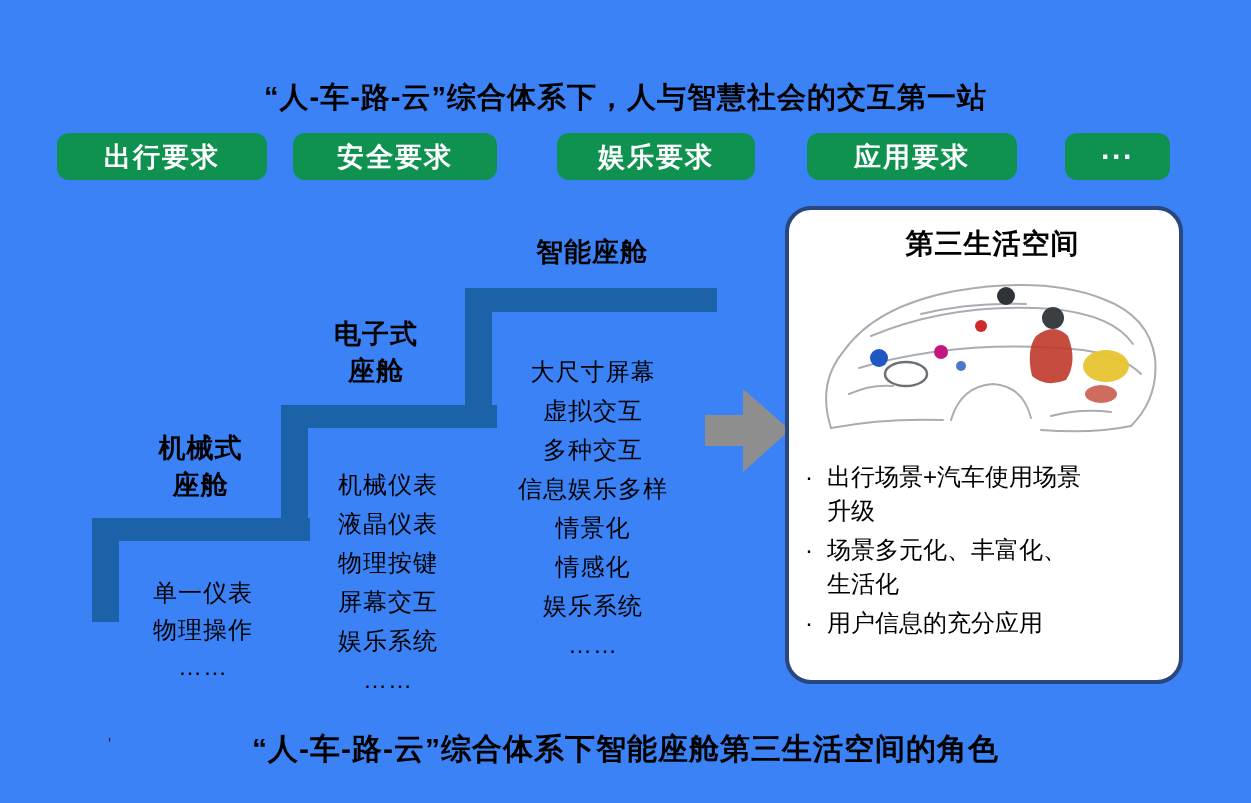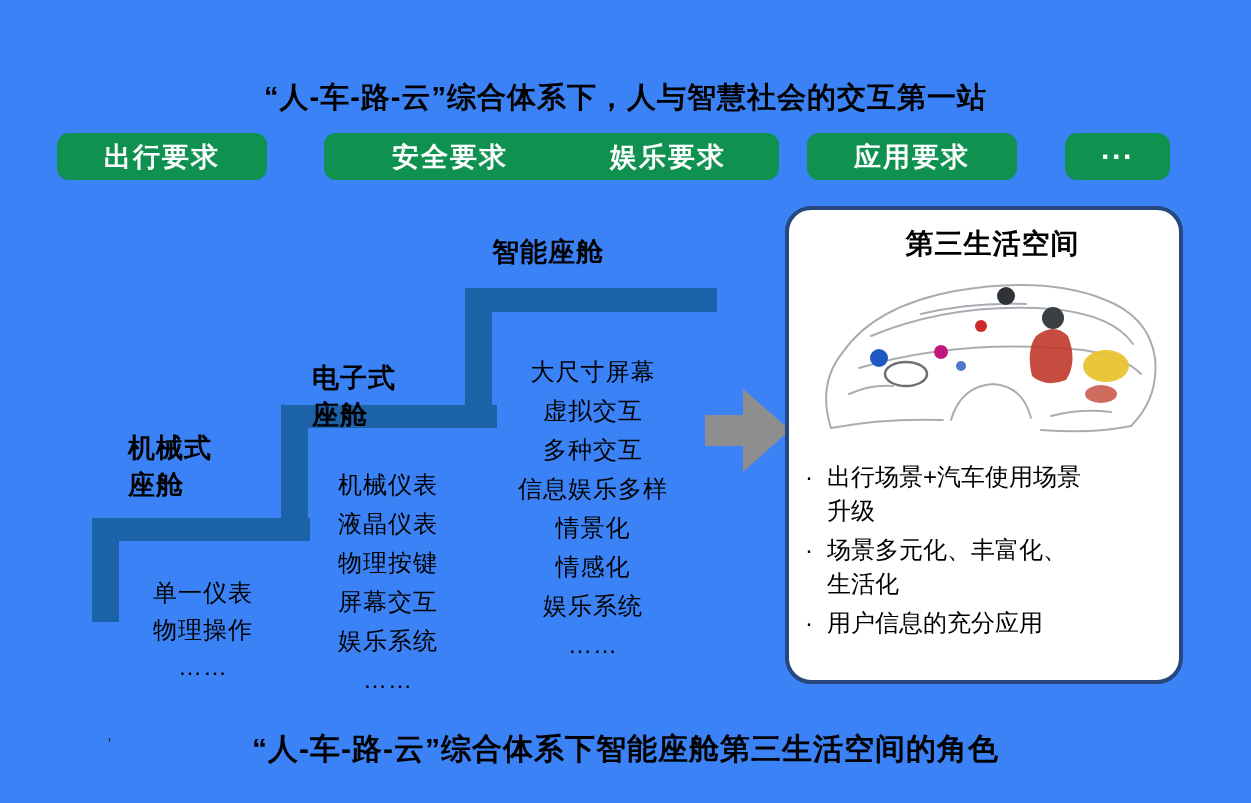--- a/index.html
+++ b/index.html
@@ -13,39 +13,39 @@
     position:absolute; top:78px; left:0; width:1251px; text-align:center;
     font-size:29px; font-weight:bold; letter-spacing:1px;
   }
 
   .req-btn {
     position:absolute; top:133px; height:47px; background:var(--green);
     color:#fff; font-size:27px; font-weight:bold; border-radius:12px;
     display:flex; align-items:center; justify-content:center; letter-spacing:2px;
   }
   .req-1{left:57px;width:210px}
-  .req-2{left:324px;width:252px}
-  .req-3{left:557px;width:222px}
+  .req-2{left:293px;width:204px}
+  .req-3{left:557px;width:198px}
   .req-4{left:807px;width:210px}
   .req-5{left:1065px;width:105px;font-size:30px;letter-spacing:1px}
 
   .bar { position:absolute; background:var(--blue); }
   .s1h{left:92px;  top:518px; width:218px; height:23px;}
   .s1v{left:92px;  top:518px; width:27px;  height:104px;}
   .s2h{left:281px; top:405px; width:216px; height:23px;}
   .s2v{left:281px; top:405px; width:27px;  height:118px;}
   .s3h{left:465px; top:288px; width:252px; height:24px;}
   .s3v{left:465px; top:288px; width:27px;  height:122px;}
 
   .stage-label {
-    position:absolute; font-weight:bold; font-size:27px; 
+    position:absolute; font-weight:bold; font-size:27px; text-align:center;
     line-height:37px; letter-spacing:1px;
   }
   .lab-mech  {left:128px; top:430px; width:145px;}
-  .lab-elec  {left:312px; top:316px; width:128px;margin-top:44px;}
+  .lab-elec  {left:312px; top:316px; width:128px;}
   .lab-smart {left:492px; top:234px; width:200px;}
 
   .features {
     position:absolute; text-align:center; font-size:24px; line-height:39px;
     letter-spacing:1px;
     margin-top:28px;
   }
   .feat-mech  {left:108px; top:546px; width:190px; line-height:37px;}
   .feat-elec  {left:293px; top:437px; width:190px;}
   .feat-smart {left:468px; top:324px; width:250px;}

